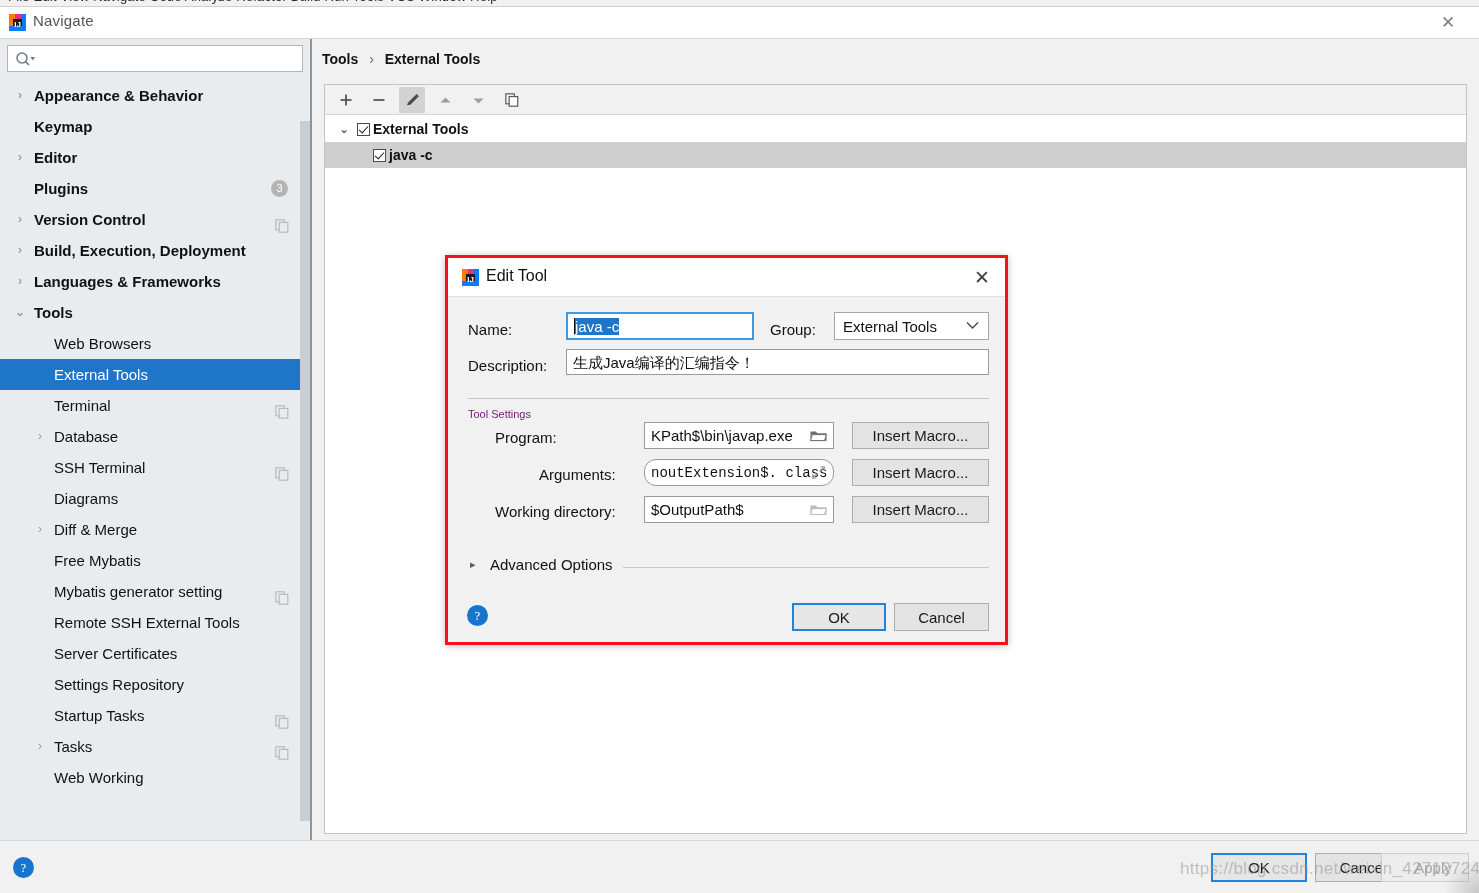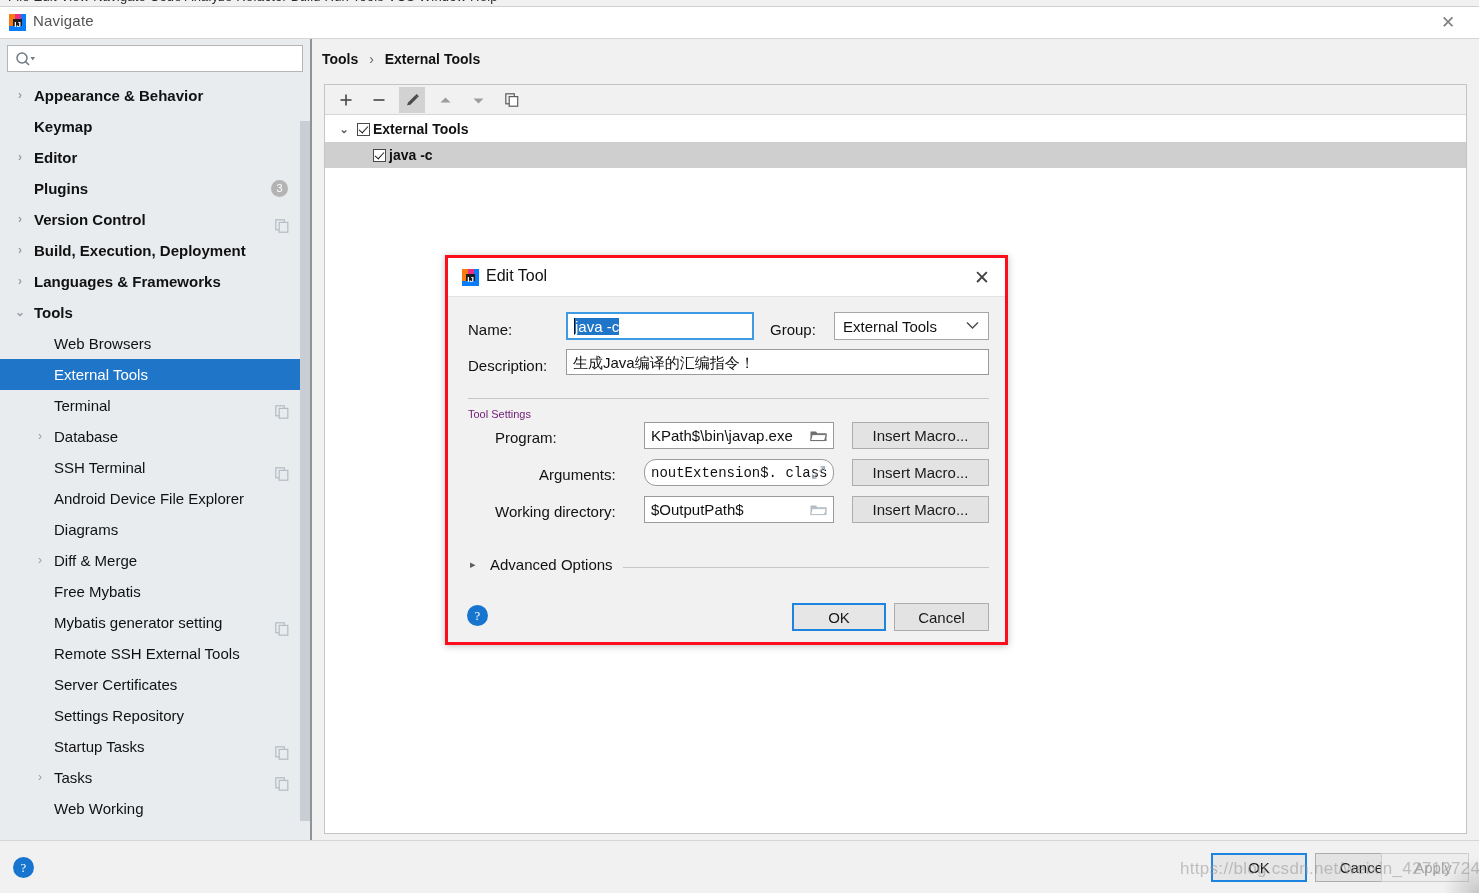--- a/index.html
+++ b/index.html
@@ -376,21 +376,20 @@
       <div class="node lvl1 selected"><span>External Tools</span></div>
       <div class="node lvl1"><span>Terminal</span><span class="copy-icon"><svg width="14" height="14" viewBox="0 0 14 14">
             <rect x="0.8" y="0.8" width="8.5" height="10" fill="none" stroke="#b3bcc4" stroke-width="1.2"></rect>
             <rect x="4.2" y="3.4" width="8.6" height="9.8" fill="#e8ecef" stroke="#b3bcc4" stroke-width="1.2"></rect>
           </svg></span></div>
       <div class="node lvl1"><span class="arrow">›</span><span>Database</span></div>
       <div class="node lvl1"><span>SSH Terminal</span><span class="copy-icon"><svg width="14" height="14" viewBox="0 0 14 14">
             <rect x="0.8" y="0.8" width="8.5" height="10" fill="none" stroke="#b3bcc4" stroke-width="1.2"></rect>
             <rect x="4.2" y="3.4" width="8.6" height="9.8" fill="#e8ecef" stroke="#b3bcc4" stroke-width="1.2"></rect>
           </svg></span></div>
-      <div class="node lvl1"><span>Android Device File Explorer</span></div>
       <div class="node lvl1"><span>Diagrams</span></div>
       <div class="node lvl1"><span class="arrow">›</span><span>Diff &amp; Merge</span></div>
       <div class="node lvl1"><span>Free Mybatis</span></div>
       <div class="node lvl1"><span>Mybatis generator setting</span><span class="copy-icon"><svg width="14" height="14" viewBox="0 0 14 14">
             <rect x="0.8" y="0.8" width="8.5" height="10" fill="none" stroke="#b3bcc4" stroke-width="1.2"></rect>
             <rect x="4.2" y="3.4" width="8.6" height="9.8" fill="#e8ecef" stroke="#b3bcc4" stroke-width="1.2"></rect>
           </svg></span></div>
       <div class="node lvl1"><span>Remote SSH External Tools</span></div>
       <div class="node lvl1"><span>Server Certificates</span></div>
       <div class="node lvl1"><span>Settings Repository</span></div>

